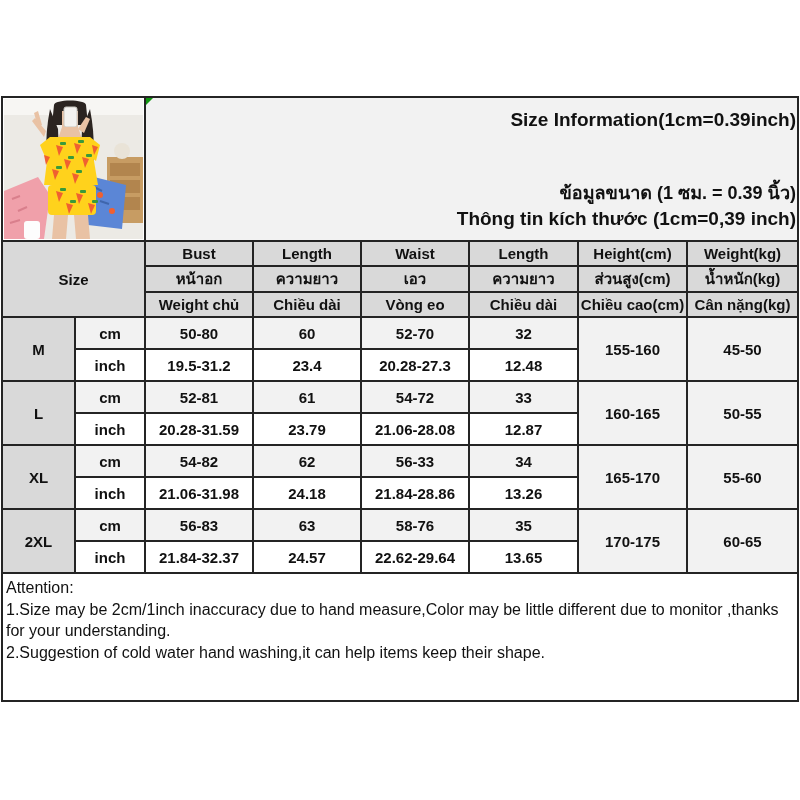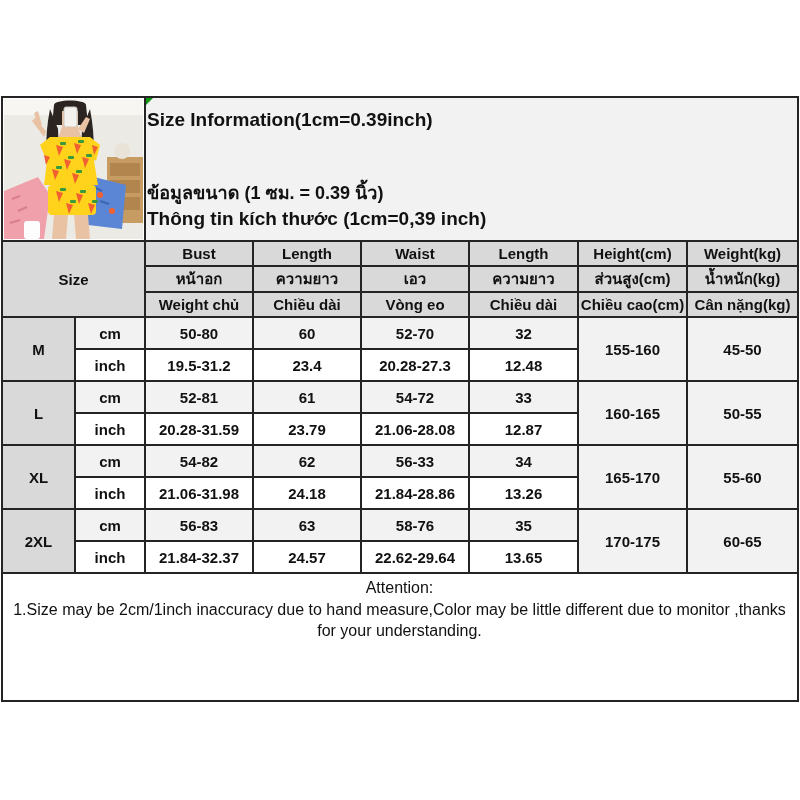--- a/index.html
+++ b/index.html
@@ -15,35 +15,35 @@
   .sheet{position:absolute;left:1px;top:96px;width:798px;}
   table.grid{border-collapse:collapse;table-layout:fixed;width:798px;}
   table.grid td{border:2px solid var(--border);text-align:center;vertical-align:middle;
     font-weight:bold;font-size:15px;overflow:hidden;white-space:nowrap;padding:0 1px;}
   tr.photo-row{height:144px;}
   tr.hdr{height:25px;}
   tr.datarow{height:32px;}
   td.photo-cell{background:#fff;padding:0;}
   td.photo-cell svg{display:block;}
   td.title-cell{background:var(--lt-bg);position:relative;vertical-align:top;padding-top:30px;white-space:normal;}
-  .title-line{font-weight:bold;font-size:19px;line-height:26px;text-align:left;}
+  .title-line{font-weight:bold;font-size:19px;line-height:26px;text-align:right;}
   .title-line.thai{font-size:18px;margin-top:47px;}
   td.size-corner{background:var(--hdr-bg);font-size:30px;font-weight:bold;}
   td.hdr-cell{background:var(--hdr-bg);}
   td.size-label{background:var(--hdr-bg);font-size:16px;}
   td.unit-cm{background:var(--lt-bg);border-bottom-width:1px;}
   td.unit-inch{background:#fff;border-top-width:1px;}
   td.cm-cell{background:var(--lt-bg);border-bottom-width:1px;}
   td.inch-cell{background:#fff;border-top-width:1px;position:relative;border-radius:12px;}
   td.merge-cell{background:var(--lt-bg);}
   .tri{position:absolute;left:0;top:0;width:0;height:0;
     border-top:7px solid var(--green);border-right:7px solid transparent;}
   td.inch-cell .tri{left:0;top:0;}
   .attention{border:2px solid var(--border);border-top:none;background:#fff;
-    min-height:128px;padding:3px 4px 7px 3px;font-size:16px;line-height:21.5px;font-weight:normal;text-align:center;}
+    min-height:128px;padding:3px 4px 7px 3px;font-size:16px;line-height:21.5px;font-weight:normal;}
   .attention div{font-size:16px;}
 </style>
 </head>
 <body>
 
 <div class="page">
   <div class="sheet">
     <table class="grid">
       <colgroup>
         <col style="width:73px">
@@ -215,15 +215,16 @@
             <td class="inch-cell">21.84-32.37</td>
             <td class="inch-cell">24.57<span class="tri"></span></td>
             <td class="inch-cell">22.62-29.64<span class="tri"></span></td>
             <td class="inch-cell">13.65</td>
           </tr>
         </tbody>
     </table>
     <div class="attention">
       <div>Attention:</div>
       <div>1.Size may be 2cm/1inch inaccuracy due to hand measure,Color may be little different due to monitor ,thanks for your understanding.</div>
+      <div>2.Suggestion of cold water hand washing,it can help items keep their shape.</div>
     </div>
   </div>
 </div>
 
 </body></html>

